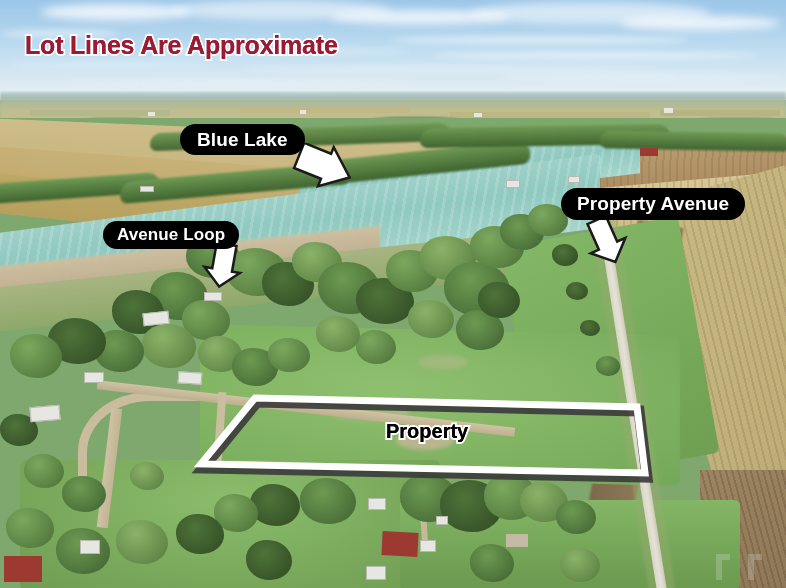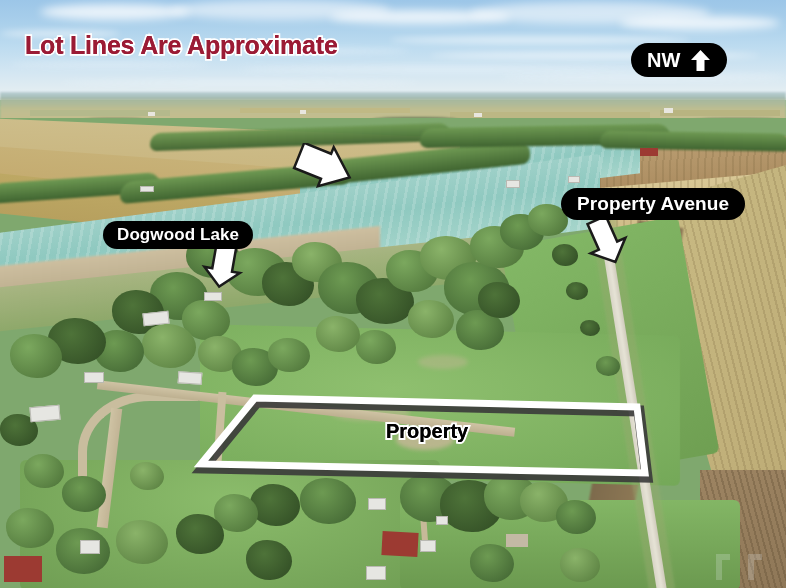--- a/index.html
+++ b/index.html
@@ -434,35 +434,32 @@
   </svg>
 
   <svg style="position:absolute;left:200px;top:240px;width=46px;width:46px;height:50px;" viewBox="0 0 46 50">
     <path d="M13 4 L33 4 L33 30 L41 30 L23 47 L5 30 L13 30 Z" fill="#ffffff" stroke="#1a1a1a" stroke-width="2.5" transform="rotate(10 23 25)"></path>
   </svg>
 
   <svg style="position:absolute;left:580px;top:214px;width:52px;height:54px;" viewBox="0 0 52 54">
     <path d="M16 4 L36 4 L36 32 L45 32 L26 50 L7 32 L16 32 Z" fill="#ffffff" stroke="#1a1a1a" stroke-width="2.5" transform="rotate(-24 26 27)"></path>
   </svg>
 
+  <div class="pill pillBlueLake">
+    <span>Blue Lake</span>
+  </div>
 
   <div class="pill pillLoop">
-    <span>Dogwood Lake</span>
+    <span>Avenue Loop</span>
   </div>
 
   <div class="pill pillAve">
     <span>Property Avenue</span>
   </div>
 
-  <div class="pill pillNW">
-    <span>NW</span>
-    <svg class="nwArrow" width="21" height="23" viewBox="0 0 21 23">
-      <path d="M10.5 1 L20 11 L14.5 11 L14.5 22 L6.5 22 L6.5 11 L1 11 Z" fill="#ffffff"></path>
-    </svg>
-  </div>
 
   <div class="title">Lot Lines Are Approximate</div>
   <div class="titleTop">Lot Lines Are Approximate</div>
 
   <svg class="wm" viewBox="0 0 70 42">
     <path d="M8 40 L8 14 L22 14 L22 20 L14 20 L14 40 Z" fill="#e8eef2" opacity="0.75"></path>
     <path d="M40 40 L40 14 L54 14 L54 20 L46 20 L46 40 Z" fill="#e8eef2" opacity="0.75"></path>
   </svg>
 
 </div>

